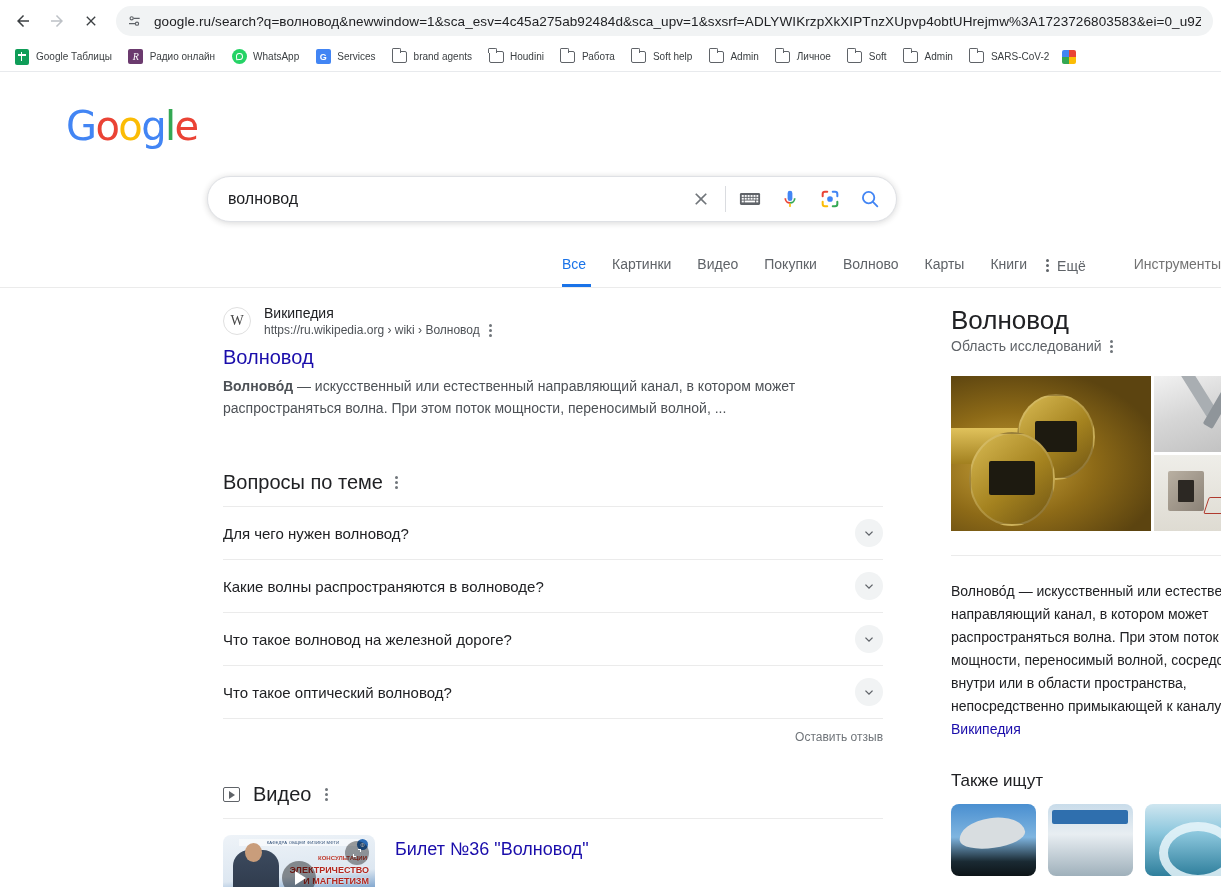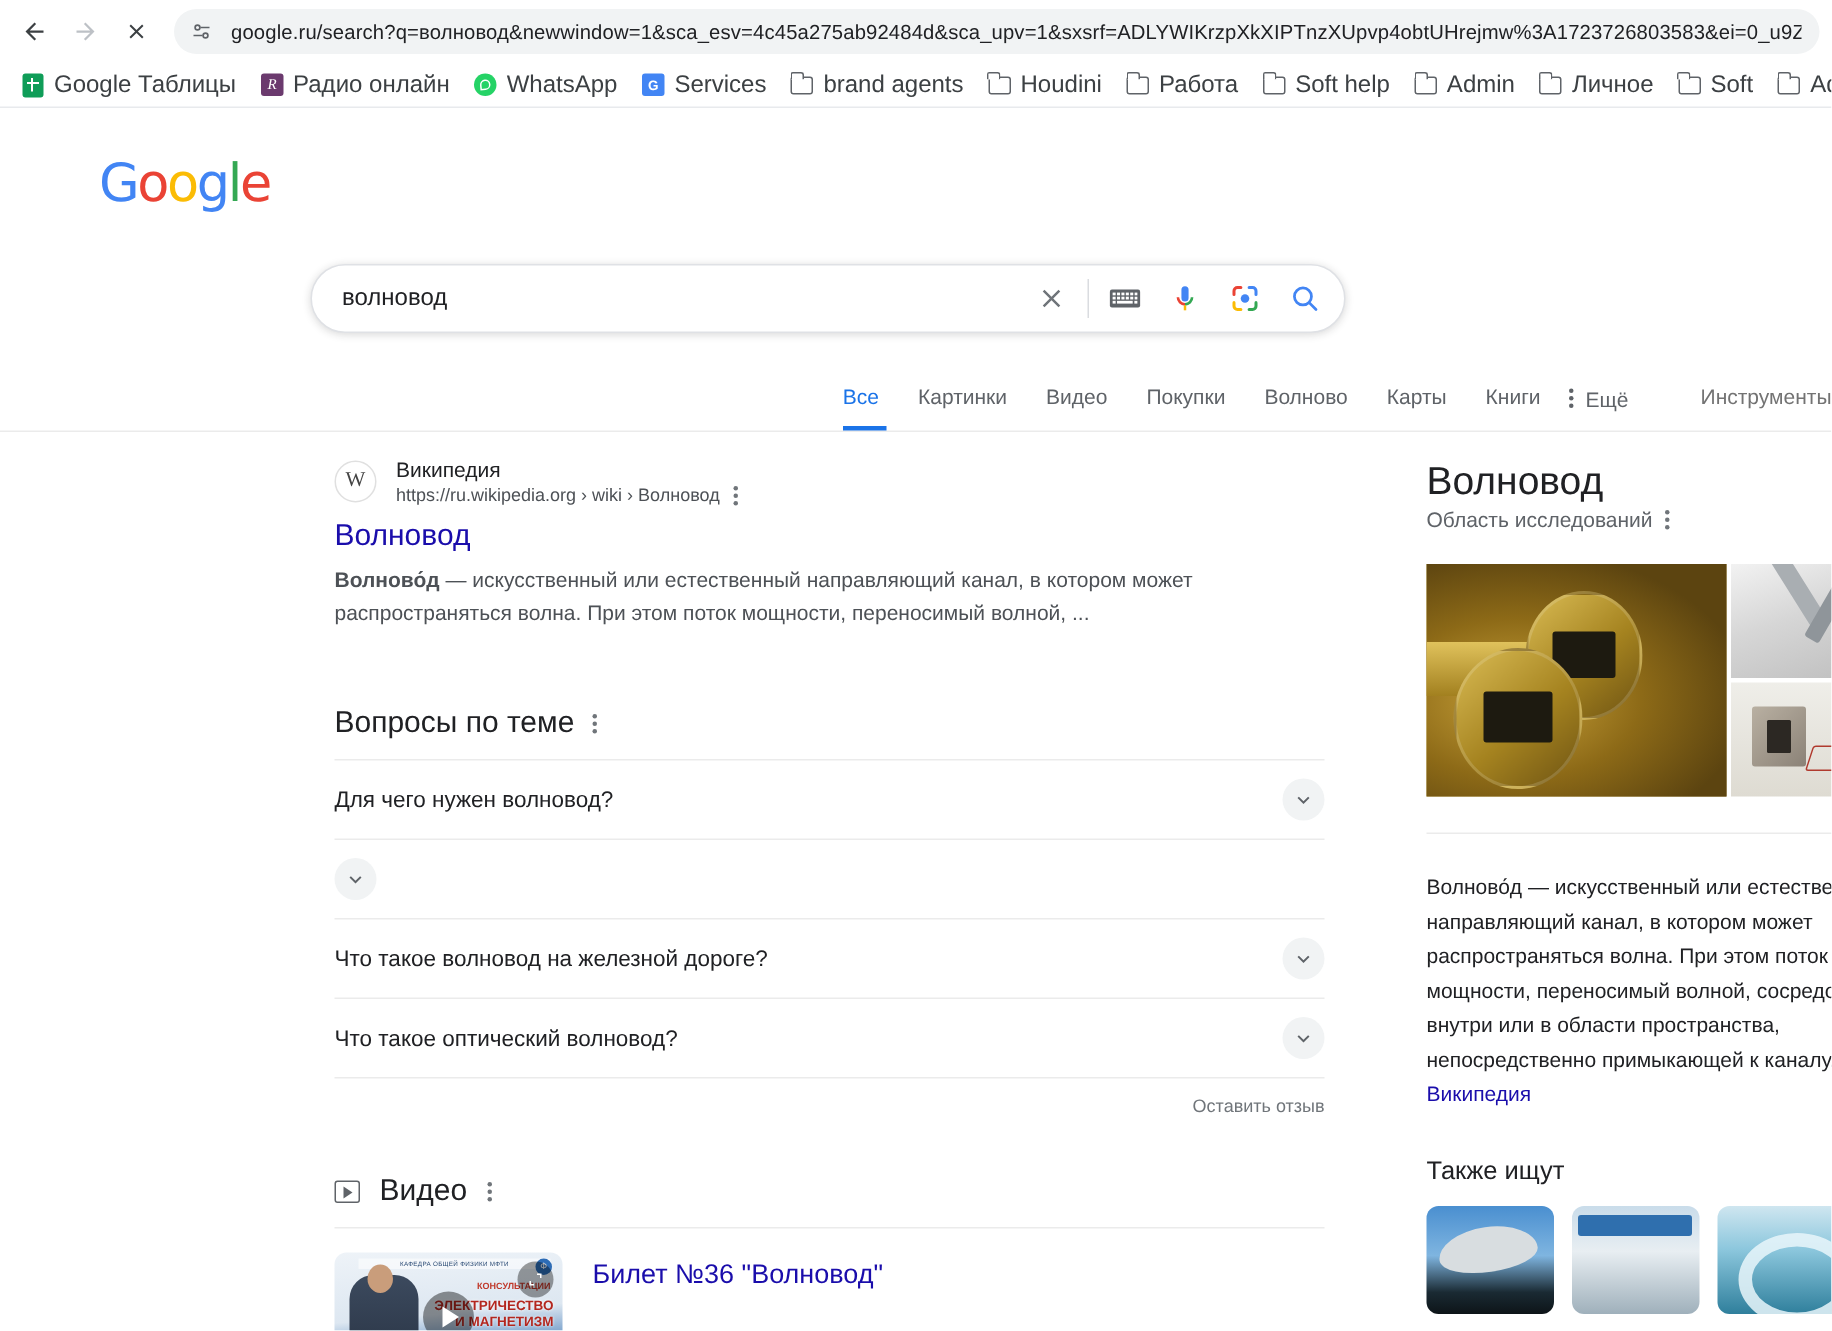--- a/index.html
+++ b/index.html
@@ -74,21 +74,21 @@
     border-radius: 4px;
     flex: 0 0 auto;
   }
   .bookmark .bm-icon {
     width: 16px; height: 16px;
     margin-right: 6px;
     flex: 0 0 auto;
     display: flex; align-items: center; justify-content: center;
   }
   .bookmark .bm-label {
-    font-size: 16px;
+    font-size: 10px;
     color: #3c4043;
     line-height: 16px;
   }
   .folder-ico {
     width: 15px; height: 12px;
     border: 1.4px solid #5f6368;
     border-radius: 1.5px 2px 2px 2px;
     position: relative;
   }
   .folder-ico::before {
@@ -168,21 +168,21 @@
   }
   .g-header {
     display: flex;
     align-items: flex-start;
     padding: 22px 0 0 0;
     position: relative;
   }
   .g-logo {
     margin-left: 66px;
     margin-top: 12px;
-    font-size: 35px;
+    font-size: 40px;
     letter-spacing: -1.6px;
     font-family: "DejaVu Sans", "Liberation Sans", sans-serif;
     line-height: 1;
     user-select: none;
   }
   .g-logo span:nth-child(1){color:#4285f4}
   .g-logo span:nth-child(2){color:#ea4335}
   .g-logo span:nth-child(3){color:#fbbc05}
   .g-logo span:nth-child(4){color:#4285f4}
   .g-logo span:nth-child(5){color:#34a853}
@@ -895,20 +895,21 @@
       <div class="paa-list">
         <div class="paa-item">
           <span class="paa-q">Для чего нужен волновод?</span>
           <span class="paa-chev">
             <svg width="16" height="16" viewBox="0 0 24 24">
                 <path d="M7.4 9.2L12 13.8l4.6-4.6 1.4 1.4-6 6-6-6z" fill="#5f6368"></path>
               </svg>
           </span>
         </div>
         <div class="paa-item">
+          <span class="paa-q">Какие волны распространяются в волноводе?</span>
           <span class="paa-chev">
             <svg width="16" height="16" viewBox="0 0 24 24">
                 <path d="M7.4 9.2L12 13.8l4.6-4.6 1.4 1.4-6 6-6-6z" fill="#5f6368"></path>
               </svg>
           </span>
         </div>
         <div class="paa-item">
           <span class="paa-q">Что такое волновод на железной дороге?</span>
           <span class="paa-chev">
             <svg width="16" height="16" viewBox="0 0 24 24">

